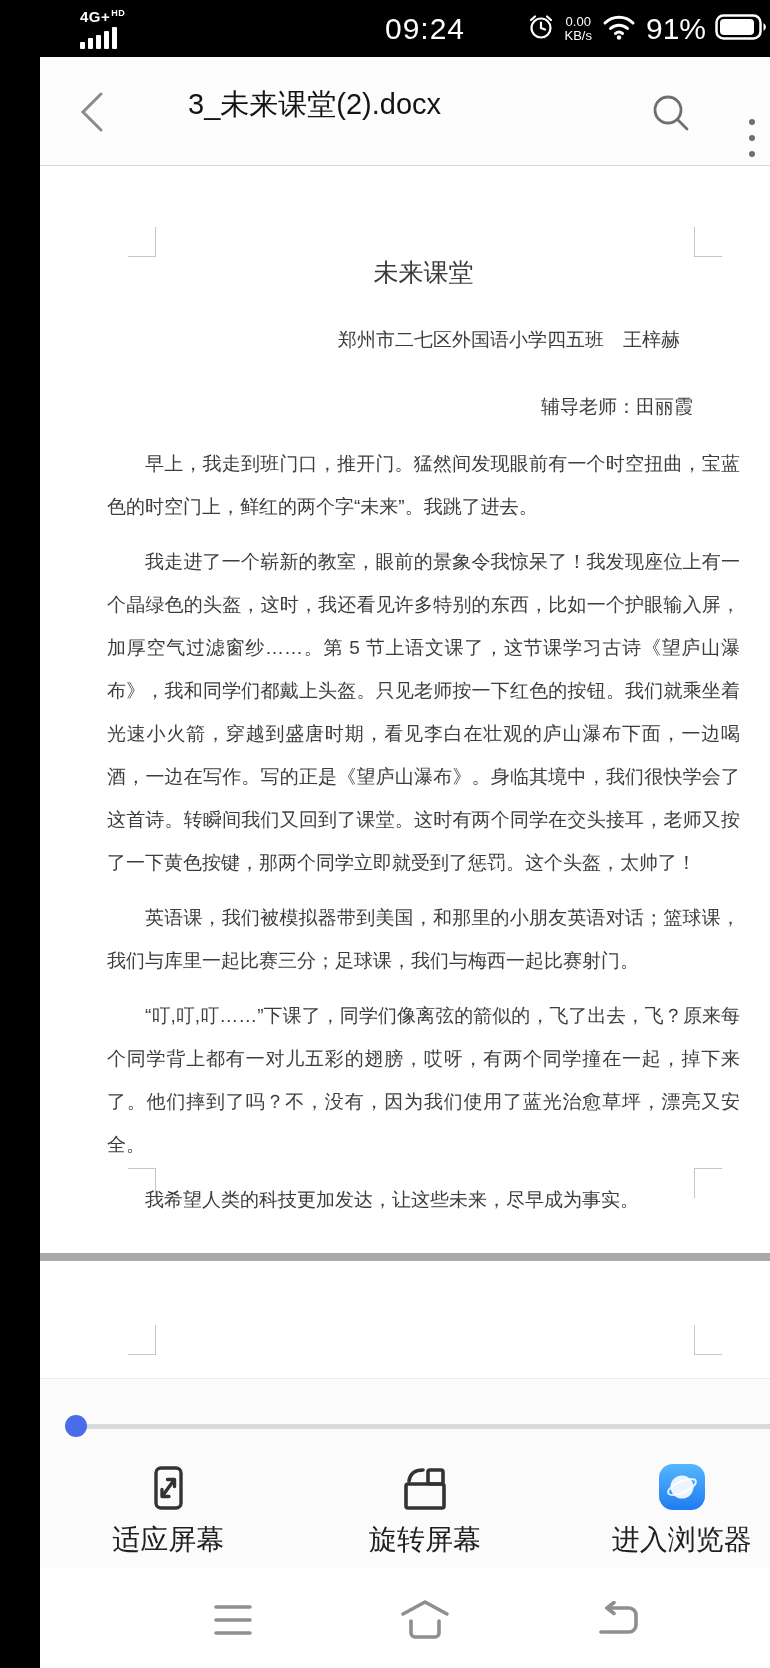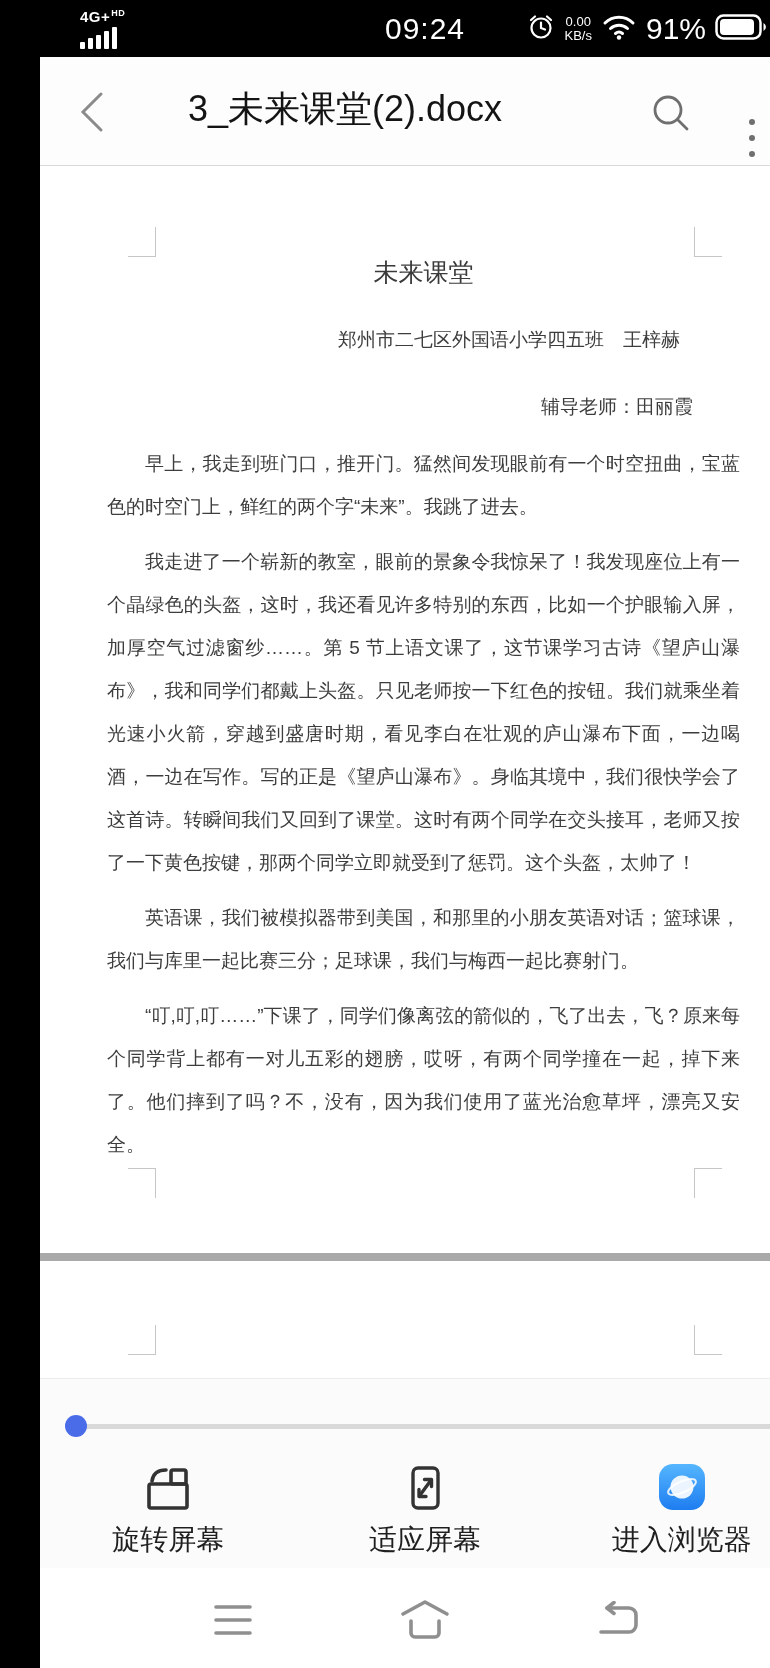--- a/index.html
+++ b/index.html
@@ -30,21 +30,21 @@
   .sb-batt-pct { font-size:30px; font-weight:400; }
 
   
   .header {
     position:absolute; left:0; top:57px; width:770px; height:109px;
     background:#fdfdfd; border-bottom:1px solid #d9d9d9;
   }
   .hdr-back { position:absolute; left:34px; top:32px; width:36px; height:46px; background:none; border:none; cursor:pointer; }
   .hdr-title {
     position:absolute; left:148px; top:28px; width:420px;
-    font-size:36px; color:#141414; font-weight:400; white-space:nowrap;
+    font-size:29px; color:#141414; font-weight:400; white-space:nowrap;
   }
   .hdr-search { position:absolute; left:608px; top:34px; width:46px; height:46px; background:none; border:none; cursor:pointer; }
   .hdr-menu { position:absolute; left:690px; top:30px; width:44px; height:52px; background:none; border:none; cursor:pointer; }
   .kebab { position:relative; width:100%; height:100%; }
   .kebab i { position:absolute; left:50%; width:6px; height:6px; margin-left:-3px; border-radius:50%; background:#6f6f6f; }
   .kebab i:nth-child(1){ top:6px; } .kebab i:nth-child(2){ top:22px; } .kebab i:nth-child(3){ top:38px; }
 
   
   .doc-area { position:absolute; left:0; top:166px; width:770px; height:1212px; background:#fff; }
   .corner { position:absolute; width:28px; height:30px; }
@@ -155,56 +155,57 @@
     <span class="corner c-br" style="top:1002px"></span>
 
     <div class="doc-content">
       <div class="doc-title">未来课堂</div>
       <div class="doc-byline">郑州市二七区外国语小学四五班　王梓赫</div>
       <div class="doc-tutor">辅导老师：田丽霞</div>
       <p>早上，我走到班门口，推开门。猛然间发现眼前有一个时空扭曲，宝蓝色的时空门上，鲜红的两个字“未来”。我跳了进去。</p>
       <p>我走进了一个崭新的教室，眼前的景象令我惊呆了！我发现座位上有一个晶绿色的头盔，这时，我还看见许多特别的东西，比如一个护眼输入屏，加厚空气过滤窗纱……。第 5 节上语文课了，这节课学习古诗《望庐山瀑布》，我和同学们都戴上头盔。只见老师按一下红色的按钮。我们就乘坐着光速小火箭，穿越到盛唐时期，看见李白在壮观的庐山瀑布下面，一边喝酒，一边在写作。写的正是《望庐山瀑布》。身临其境中，我们很快学会了这首诗。转瞬间我们又回到了课堂。这时有两个同学在交头接耳，老师又按了一下黄色按键，那两个同学立即就受到了惩罚。这个头盔，太帅了！</p>
       <p>英语课，我们被模拟器带到美国，和那里的小朋友英语对话；篮球课，我们与库里一起比赛三分；足球课，我们与梅西一起比赛射门。</p>
       <p>“叮,叮,叮……”下课了，同学们像离弦的箭似的，飞了出去，飞？原来每个同学背上都有一对儿五彩的翅膀，哎呀，有两个同学撞在一起，掉下来了。他们摔到了吗？不，没有，因为我们使用了蓝光治愈草坪，漂亮又安全。</p>
+      <p>我希望人类的科技更加发达，让这些未来，尽早成为事实。</p>
     </div>
 
     <div class="page-separator"></div>
 
     <span class="corner c-tl" style="top:1159px"></span>
     <span class="corner c-tr" style="top:1159px"></span>
   </div>
 
   <div class="bottom-panel">
     <div class="slider">
       <div class="slider-track"></div>
       <div class="slider-thumb"></div>
     </div>
     <div class="tool-row">
-
-      <button class="tool-btn">
-        <span class="tool-icon">
-          <svg width="46" height="46" viewBox="0 0 46 46" fill="none" stroke="#333" stroke-width="3.6" stroke-linejoin="round">
-            <rect x="4" y="19" width="38" height="24" rx="2"></rect>
-            <rect x="26" y="5" width="15" height="14" rx="2"></rect>
-            <path d="M7 16 C 8 8.5, 13 5, 21 5" stroke-linecap="round"></path>
-          </svg>
-        </span>
-        <span class="tool-label">旋转屏幕</span>
-      </button>
 
       <button class="tool-btn">
         <span class="tool-icon">
           <svg width="46" height="46" viewBox="0 0 46 46" fill="none" stroke="#333" stroke-width="3.4" stroke-linejoin="round" stroke-linecap="round">
             <rect x="11" y="3" width="25" height="40" rx="5"></rect>
             <path d="M18.5 29.5 L28 16.5"></path>
             <path d="M22.5 14.5 L29.5 14.5 L29.5 21.5"></path>
             <path d="M24 31.5 L17 31.5 L17 24.5"></path>
           </svg>
         </span>
         <span class="tool-label">适应屏幕</span>
+      </button>
+
+      <button class="tool-btn">
+        <span class="tool-icon">
+          <svg width="46" height="46" viewBox="0 0 46 46" fill="none" stroke="#333" stroke-width="3.6" stroke-linejoin="round">
+            <rect x="4" y="19" width="38" height="24" rx="2"></rect>
+            <rect x="26" y="5" width="15" height="14" rx="2"></rect>
+            <path d="M7 16 C 8 8.5, 13 5, 21 5" stroke-linecap="round"></path>
+          </svg>
+        </span>
+        <span class="tool-label">旋转屏幕</span>
       </button>
 
       <button class="tool-btn">
         <span class="tool-icon">
           <svg width="48" height="48" viewBox="0 0 48 48">
             <defs>
               <linearGradient id="bg" x1="0" y1="0" x2="0" y2="1">
                 <stop offset="0" stop-color="#55b6ff"></stop>
                 <stop offset="1" stop-color="#1e7df0"></stop>
               </linearGradient>

